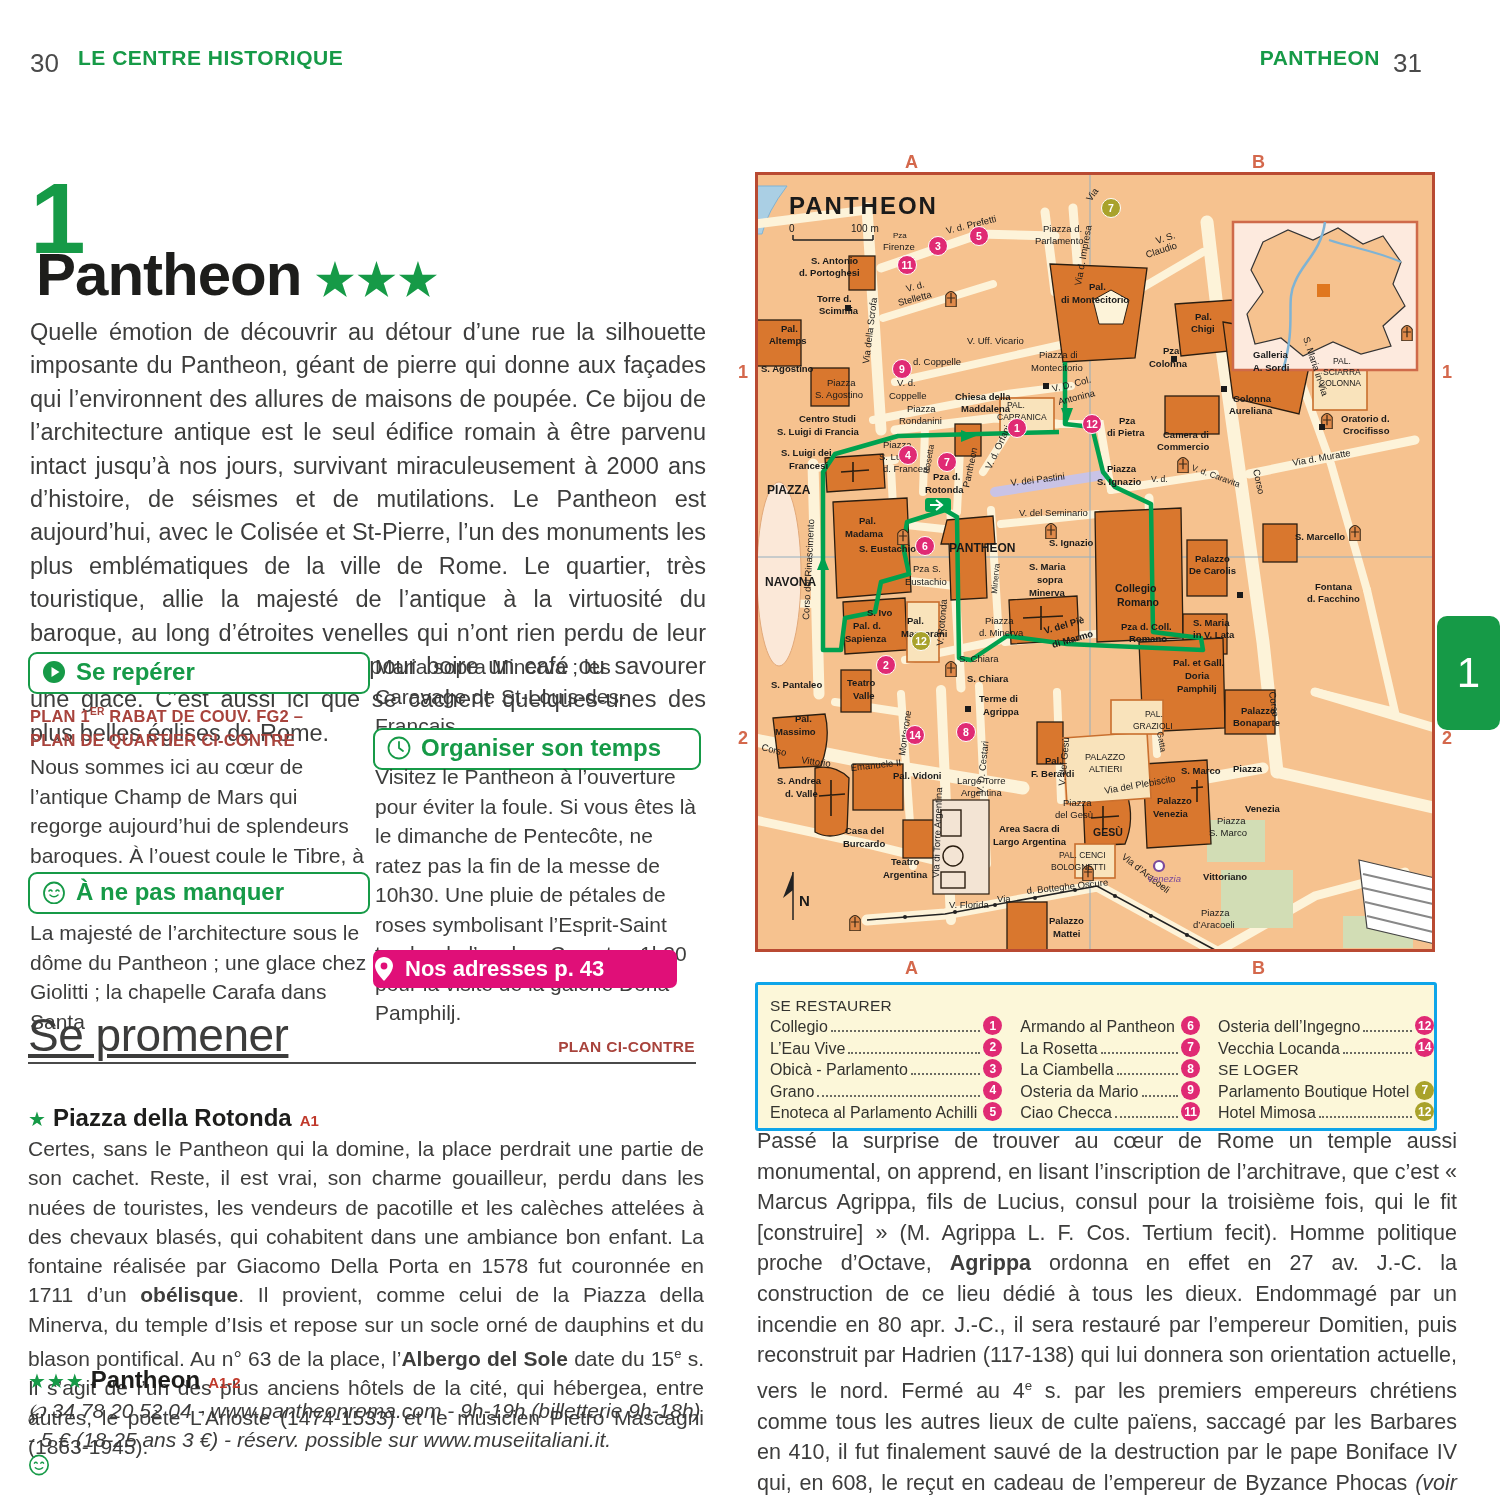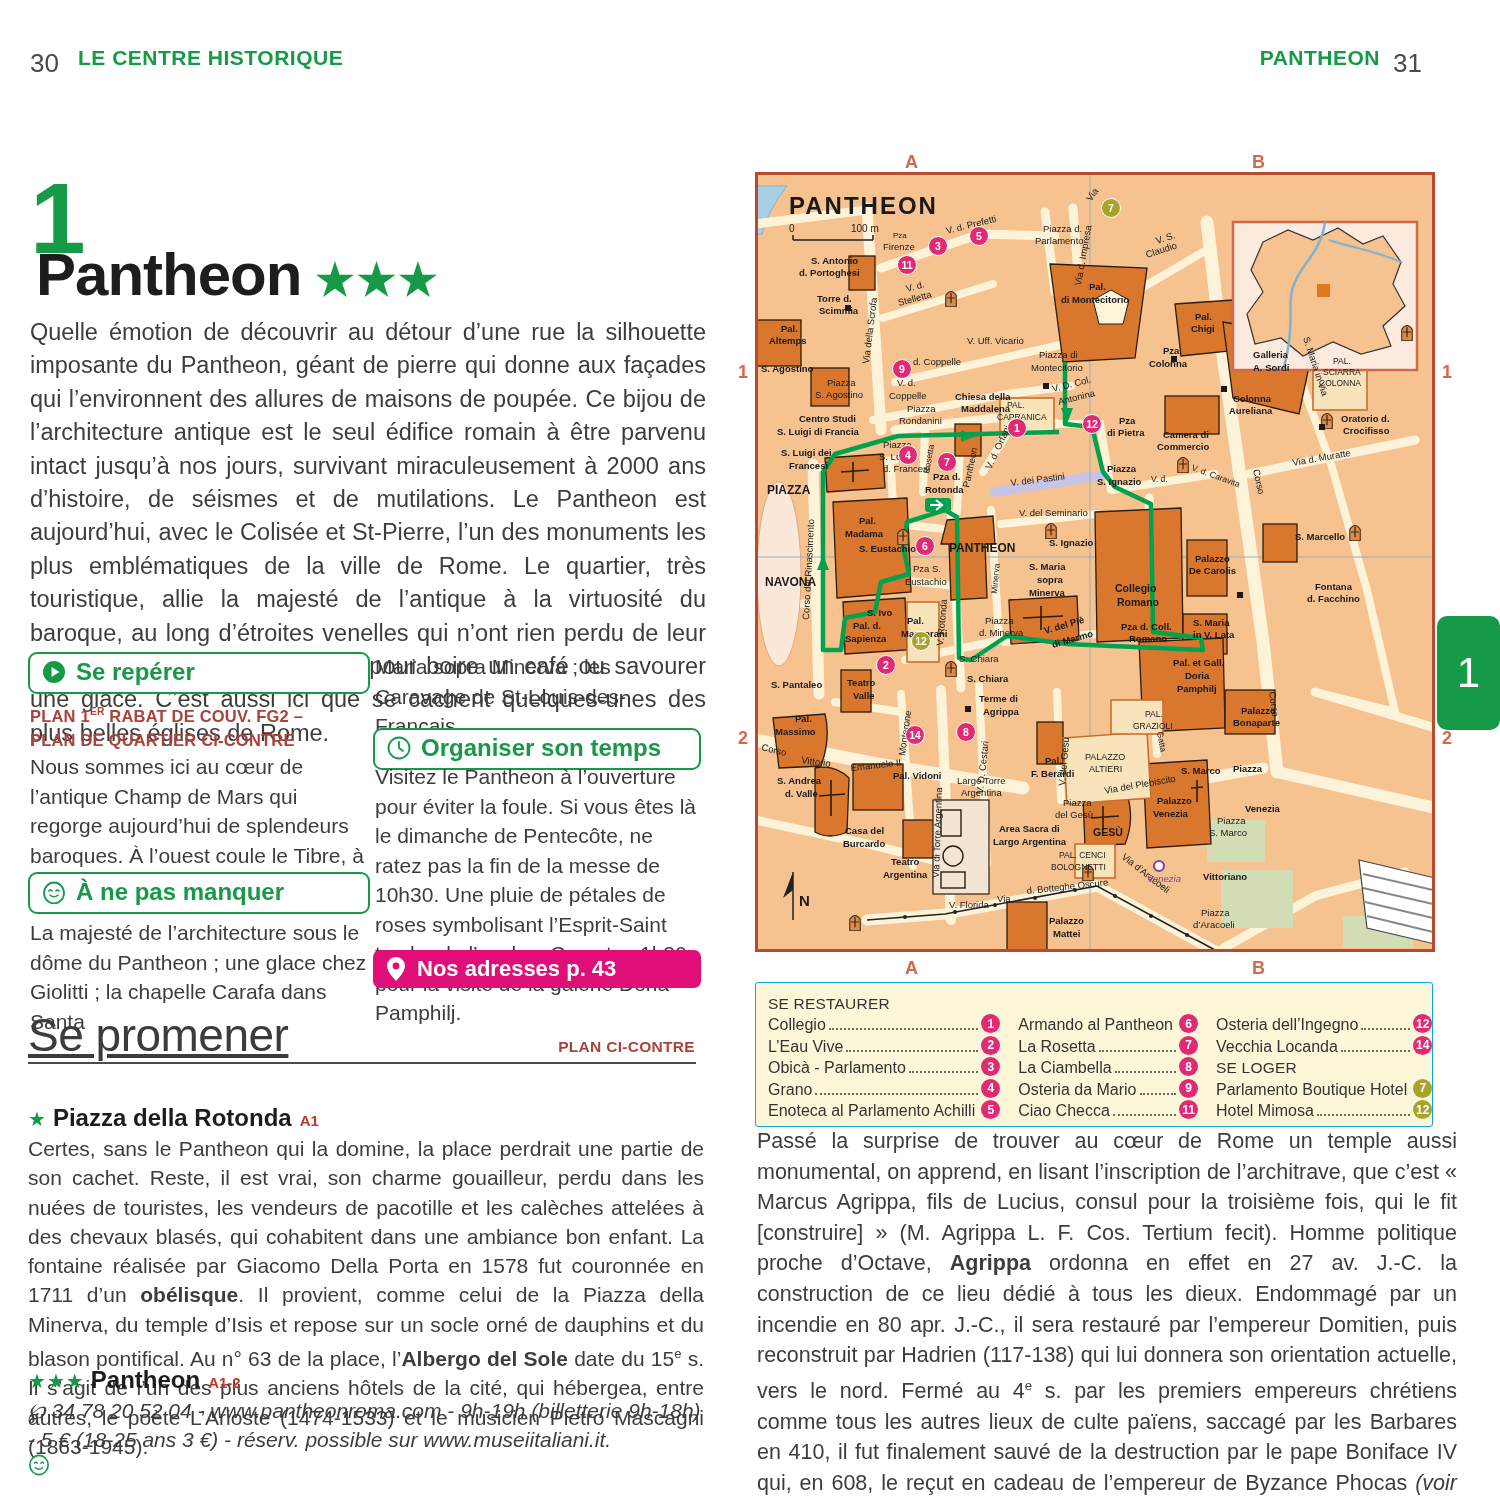--- a/index.html
+++ b/index.html
@@ -15,34 +15,34 @@
   .title .stars{color:#169a47;font-size:44px;letter-spacing:2px;margin-left:14px;}
   .intro{font-size:23.5px;line-height:33.4px;text-align:justify;color:#3d3d3c;}
   
   .gbox{border:2px solid #169a47;border-radius:9px;padding:4px 12px 6px;display:flex;align-items:center;gap:10px;background:#fff;}
   .gbox .bt{color:#169a47;font-weight:bold;font-size:24px;}
   .gicon{width:24px;height:24px;flex:0 0 auto;}
   .planref{color:#a8433c;font-weight:bold;font-size:16.5px;line-height:24px;letter-spacing:.2px;}
   .colbody{font-size:21px;line-height:29.5px;color:#3d3d3c;}
   
   .banner{background:#e00f78;border-radius:7px;color:#fff;font-weight:bold;font-size:22px;
-          display:flex;align-items:center;gap:12px;padding:6px 14px;}
+          display:flex;align-items:center;gap:12px;padding:6px 2px;}
   
   .h2{font-size:46px;font-weight:400;color:#3c3c3b;letter-spacing:-.5px;text-decoration:underline;}
   .planright{color:#a8433c;font-weight:bold;font-size:15.5px;letter-spacing:.3px;}
   .rule{border-top:2px solid #4a4a4a;}
   .circuit{font-size:21px;font-style:italic;color:#3d3d3c;display:flex;align-items:center;gap:10px;}
   .h3{font-size:24px;font-weight:bold;color:#1d1d1b;}
   .h3 .st{color:#169a47;font-weight:normal;font-size:20px;margin-right:6px;letter-spacing:1px;}
   .h3 .grid{color:#c0392b;font-weight:bold;font-size:15px;margin-left:8px;}
   .body{font-size:21px;line-height:29.3px;text-align:justify;color:#3d3d3c;}
   .ital{font-style:italic;}
   .note{font-size:21px;color:#3d3d3c;display:flex;align-items:flex-start;gap:8px;}
   
-  .legend{background:#fcf7d9;border:1px solid #0ea5e9;border-radius:3px;display:flex;padding:8px 12px 6px;gap:18px;}
+  .legend{background:#fcf7d9;border:3px solid #0ea5e9;border-radius:3px;display:flex;padding:8px 12px 6px;gap:18px;}
   .lcol{flex:1;display:flex;flex-direction:column;}
   .lrow{display:flex;align-items:flex-end;font-size:16px;color:#33332f;height:21.5px;}
   .lrow .nm{white-space:nowrap;}
   .lrow .dots{flex:1;border-bottom:2px dotted #6b6b63;margin:0 3px 4px;}
   .lhead{font-size:15.5px;color:#33332f;height:21.5px;display:flex;align-items:flex-end;letter-spacing:.2px;}
   .badge{width:19px;height:19px;border-radius:50%;background:#e02a74;color:#fff;font-size:12px;font-weight:bold;
          display:flex;align-items:center;justify-content:center;flex:0 0 auto;margin-bottom:1px;}
   .badge.o{background:#a9a22b;}
   
   .coord{color:#d4684c;font-weight:bold;font-size:18px;}

